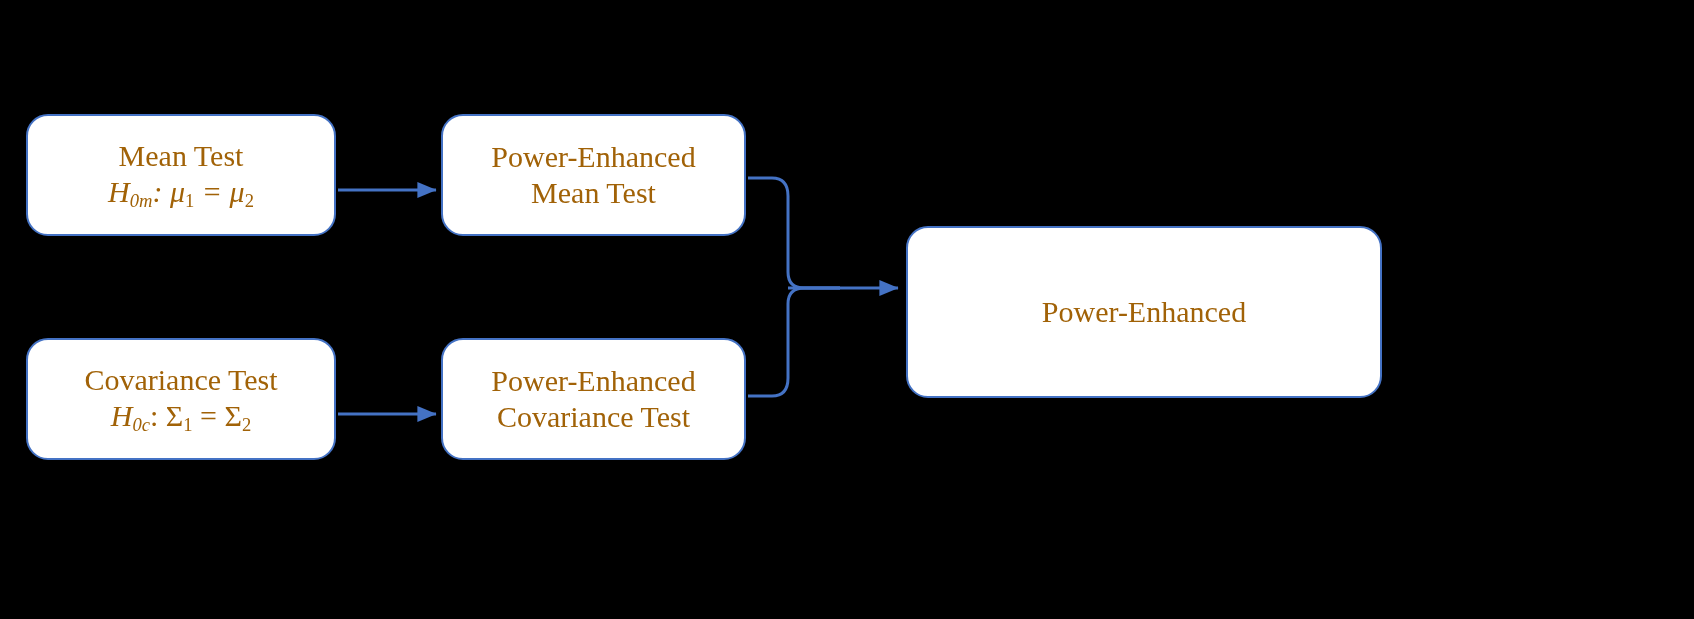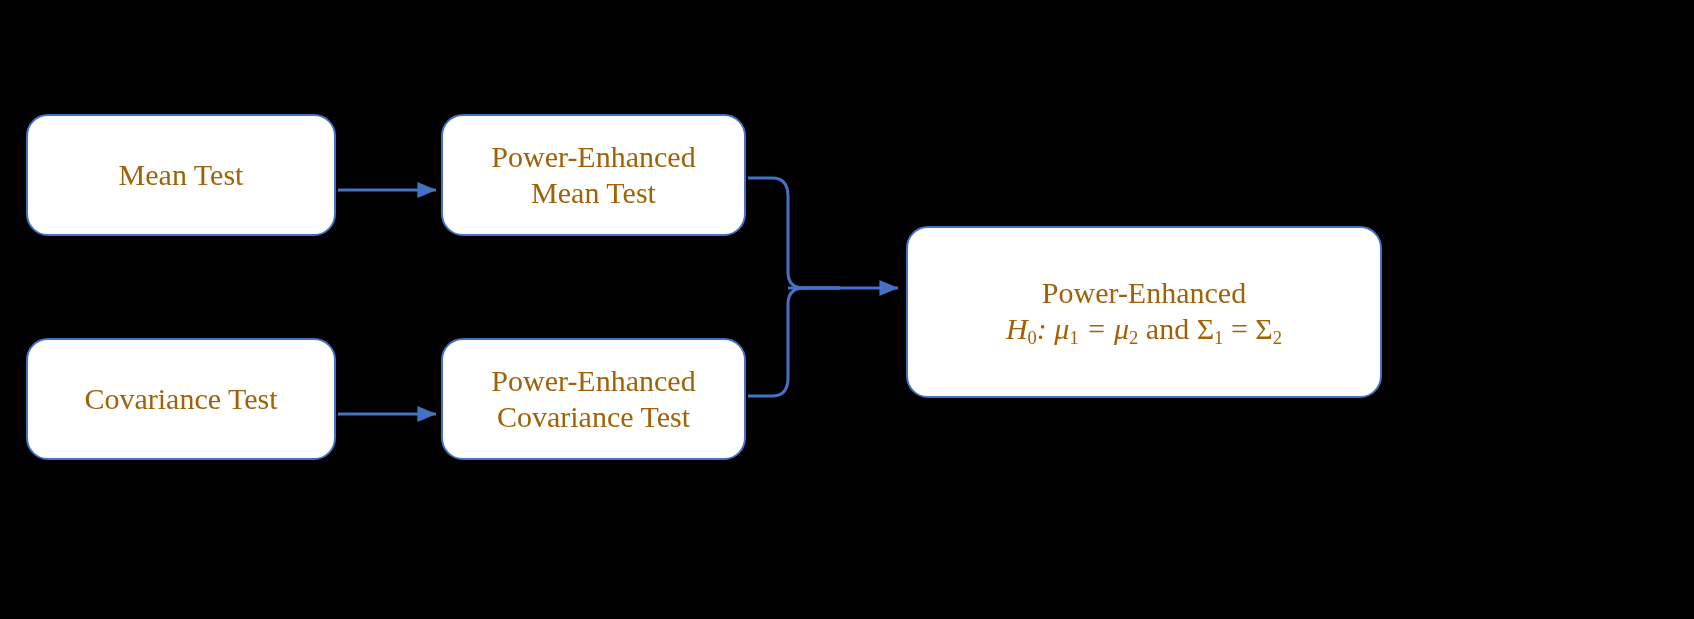--- a/index.html
+++ b/index.html
@@ -83,34 +83,35 @@
       <path d="M748,396 L772,396 Q788,396 788,378 L788,304 Q788,288 804,288 L840,288" stroke="#4472C4" stroke-width="3" fill="none"></path>
     </g>
 
     <g>
       <path d="M788,288 L898,288" stroke="#4472C4" stroke-width="3" fill="none" marker-end="url(#arrowhead)"></path>
     </g>
   </svg>
 
   <div class="box" id="box-mean-test">
     <span class="ln">Mean Test</span>
+    <span class="ln"><span class="mi">H</span><span class="sub">0m</span><span class="mi">: μ</span><span class="sub-up">1</span><span class="mi"> = μ</span><span class="sub-up">2</span></span>
   </div>
 
   <div class="box" id="box-covariance-test">
     <span class="ln">Covariance Test</span>
+    <span class="ln"><span class="mi">H</span><span class="sub">0c</span><span class="rm">: Σ</span><span class="sub-up">1</span><span class="rm"> = Σ</span><span class="sub-up">2</span></span>
   </div>
 
   <div class="box" id="box-pe-mean-test">
     <span class="ln">Power-Enhanced</span>
     <span class="ln">Mean Test</span>
   </div>
 
   <div class="box" id="box-pe-cov-test">
     <span class="ln">Power-Enhanced</span>
     <span class="ln">Covariance Test</span>
   </div>
 
   <div class="box" id="box-pe-simul-test">
     <span class="ln">Power-Enhanced</span>
-    <span class="ln"><span class="mi">H</span><span class="sub-up">0</span><span class="mi">: μ</span><span class="sub-up">1</span><span class="mi"> = μ</span><span class="sub-up">2</span><span class="rm"> and Σ</span><span class="sub-up">1</span><span class="rm"> = Σ</span><span class="sub-up">2</span></span>
   </div>
 
 </div>
 
 </body></html>

